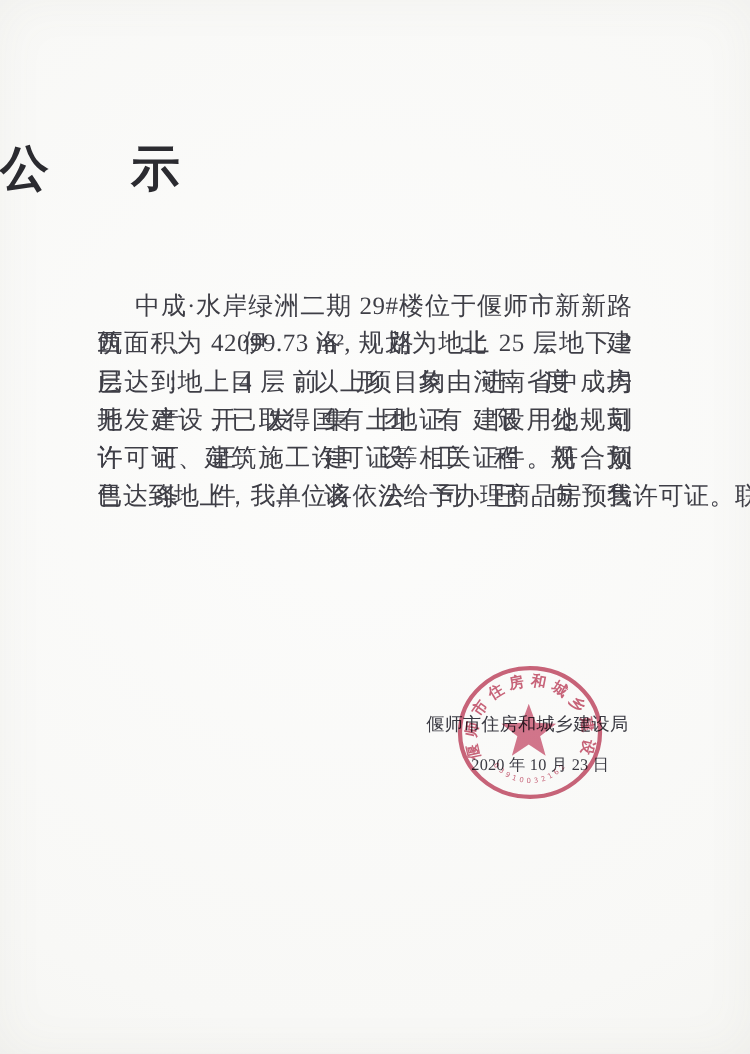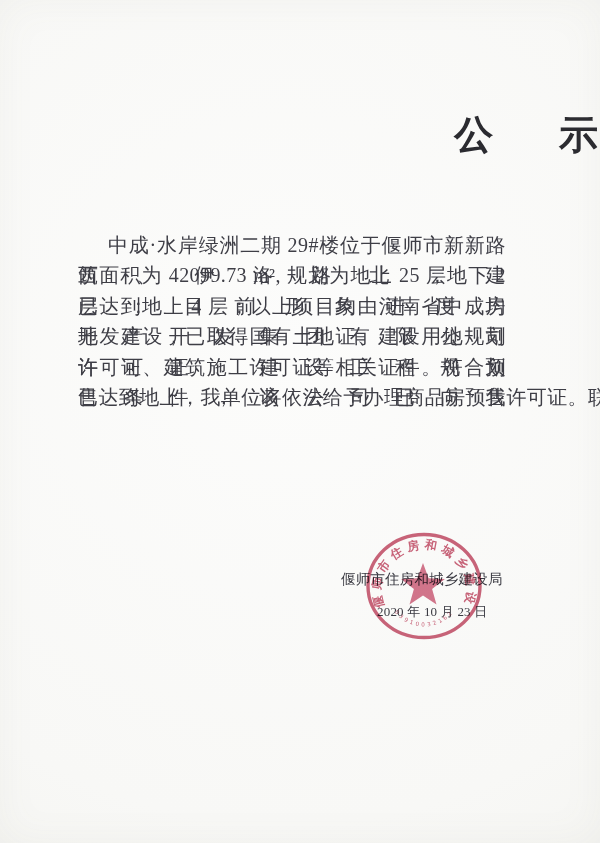--- a/index.html
+++ b/index.html
@@ -21,21 +21,21 @@
       linear-gradient(176deg, rgba(0,0,0,0) 90px, rgba(0,0,0,0.018) 100px, rgba(0,0,0,0) 112px),
       linear-gradient(2deg, rgba(0,0,0,0) 180px, rgba(0,0,0,0.012) 190px, rgba(0,0,0,0) 200px);
     box-shadow: inset 0 0 40px rgba(120,120,110,0.06);
   }
   .title {
     position: absolute;
     top: 108px;
     left: 0;
     width: 100%;
     margin: 0;
-    text-align: right;
+    text-align: left;
     font-size: 39px;
     font-weight: 600;
     letter-spacing: 2px;
     word-spacing: 52px;
     white-space: pre;
     color: #2b2b30;
   }
   .body-block {
     position: absolute;
     top: 230px;

